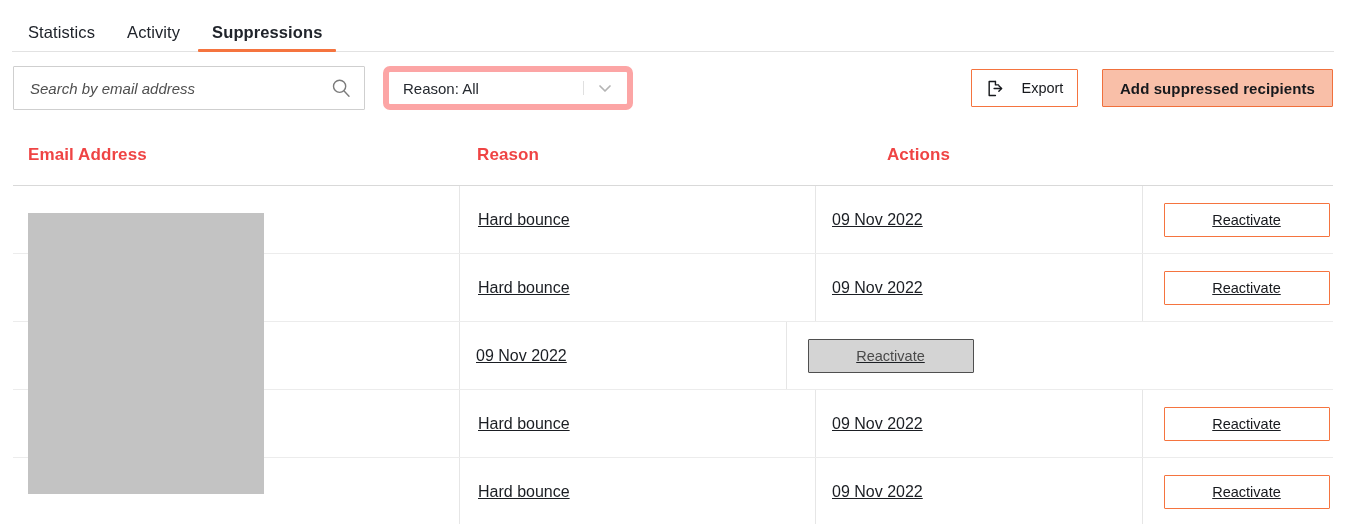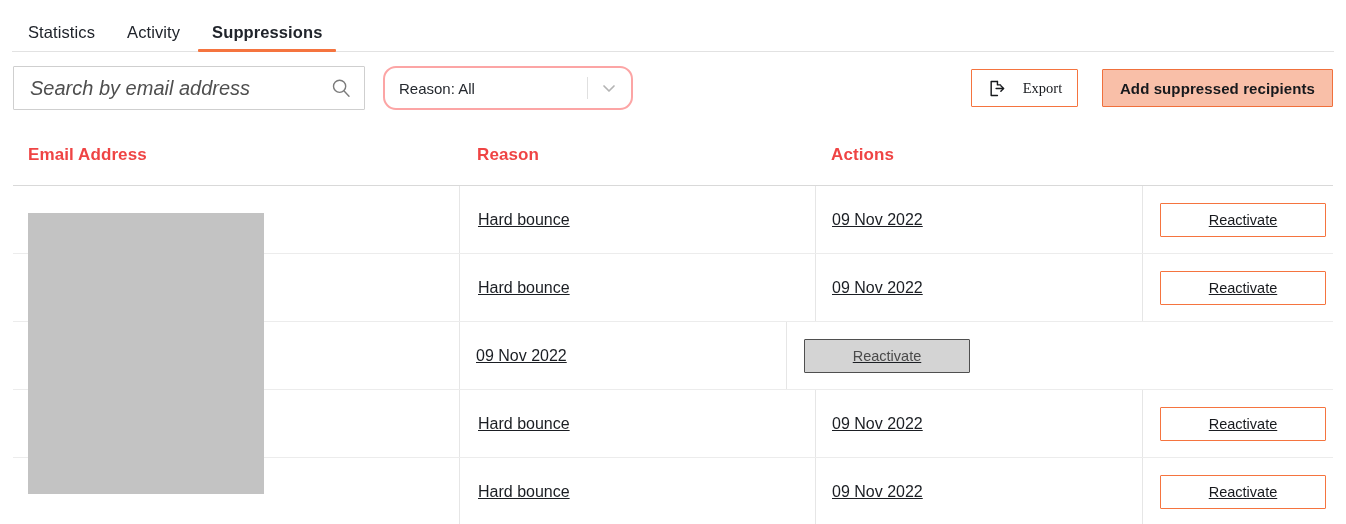--- a/index.html
+++ b/index.html
@@ -84,21 +84,21 @@
     align-items: center;
     box-sizing: border-box;
     border-radius: 1px;
   }
   .search-input {
     flex: 1;
     border: 0;
     outline: 0;
     background: transparent;
     font-family: "Liberation Sans", sans-serif;
-    font-size: 20px;
+    font-size: 15px;
     font-style: italic;
     color: #4a4a4a;
     padding: 0 40px 0 16px;
   }
   .search-input::placeholder {
     color: #4f4f4f;
     font-style: italic;
     opacity: 1;
   }
   .search-icon {
@@ -109,27 +109,27 @@
     width: 20px;
     height: 20px;
     pointer-events: none;
   }
 
   .select-box {
     position: relative;
     width: 250px;
     height: 44px;
     margin-left: 18px;
-    border: 2px solid #fca5a5;
+    border: 6px solid #fca5a5;
     background: #fff;
     display: flex;
     align-items: center;
     box-sizing: border-box;
     cursor: pointer;
-    border-radius: 13px;
+    border-radius: 7px;
   }
   .select-value {
     padding-left: 14px;
     font-size: 15px;
     color: #25292f;
   }
   .select-divider {
     position: absolute;
     right: 43px;
     top: 9px;
@@ -152,21 +152,21 @@
     display: flex;
     align-items: center;
     justify-content: center;
     gap: 17px;
     width: 107px;
     height: 38px;
     background: #fff;
     border: 1.6px solid #f5743f;
     color: #17191d;
     font-size: 14.5px;
-    font-family: Liberation Serif, serif;
+    font-family: Liberation Sans, sans-serif;
     cursor: pointer;
     box-sizing: border-box;
     border-radius: 1px;
     padding: 0;
   }
   .export-icon { width: 19px; height: 19px; flex: none; }
 
   .btn-add {
     margin-left: 24px;
     height: 38px;
@@ -214,21 +214,21 @@
     align-items: center;
   }
   .th.sorted {
     border-bottom: 4px solid #4b4b4b;
     position: relative;
     z-index: 2;
   }
   .col-email   { width: 446px; padding-left: 15px; }
   .col-reason  { width: 356px; padding-left: 18px; }
   .col-date    { width: 327px; padding-left: 16px; }
-  .col-actions { width: 191px; padding-left: 16px; }
+  .col-actions { width: 191px; padding-left: 16px; justify-content: center; }
 
   .trow {
     position: relative;
     display: flex;
     height: 68px;
     align-items: center;
   }
   .trow::after {
     content: "";
     position: absolute;

